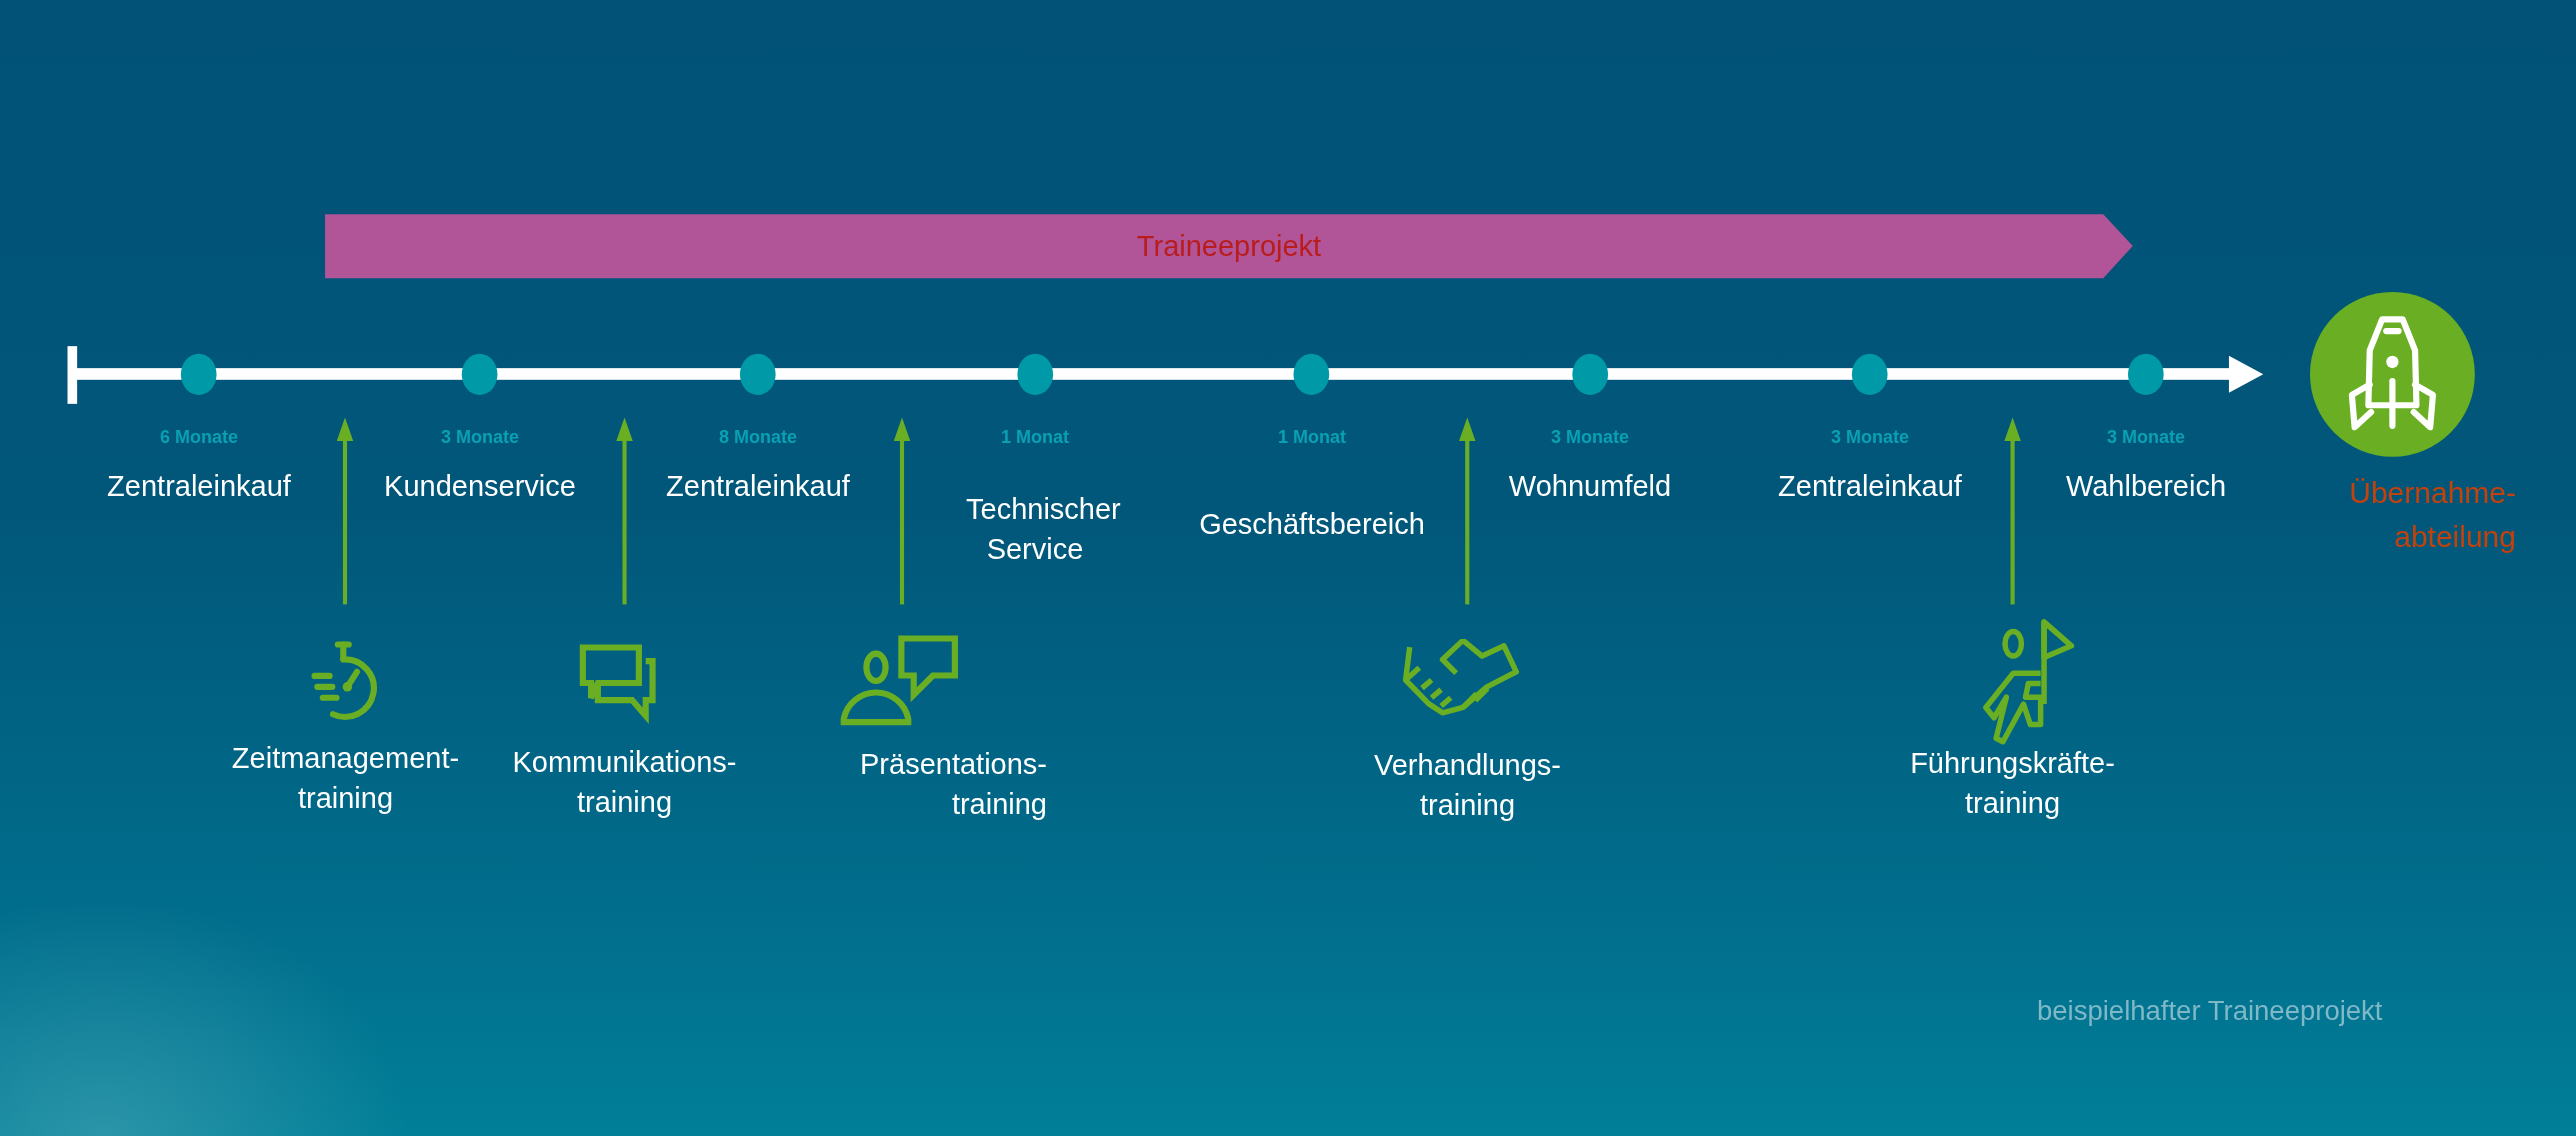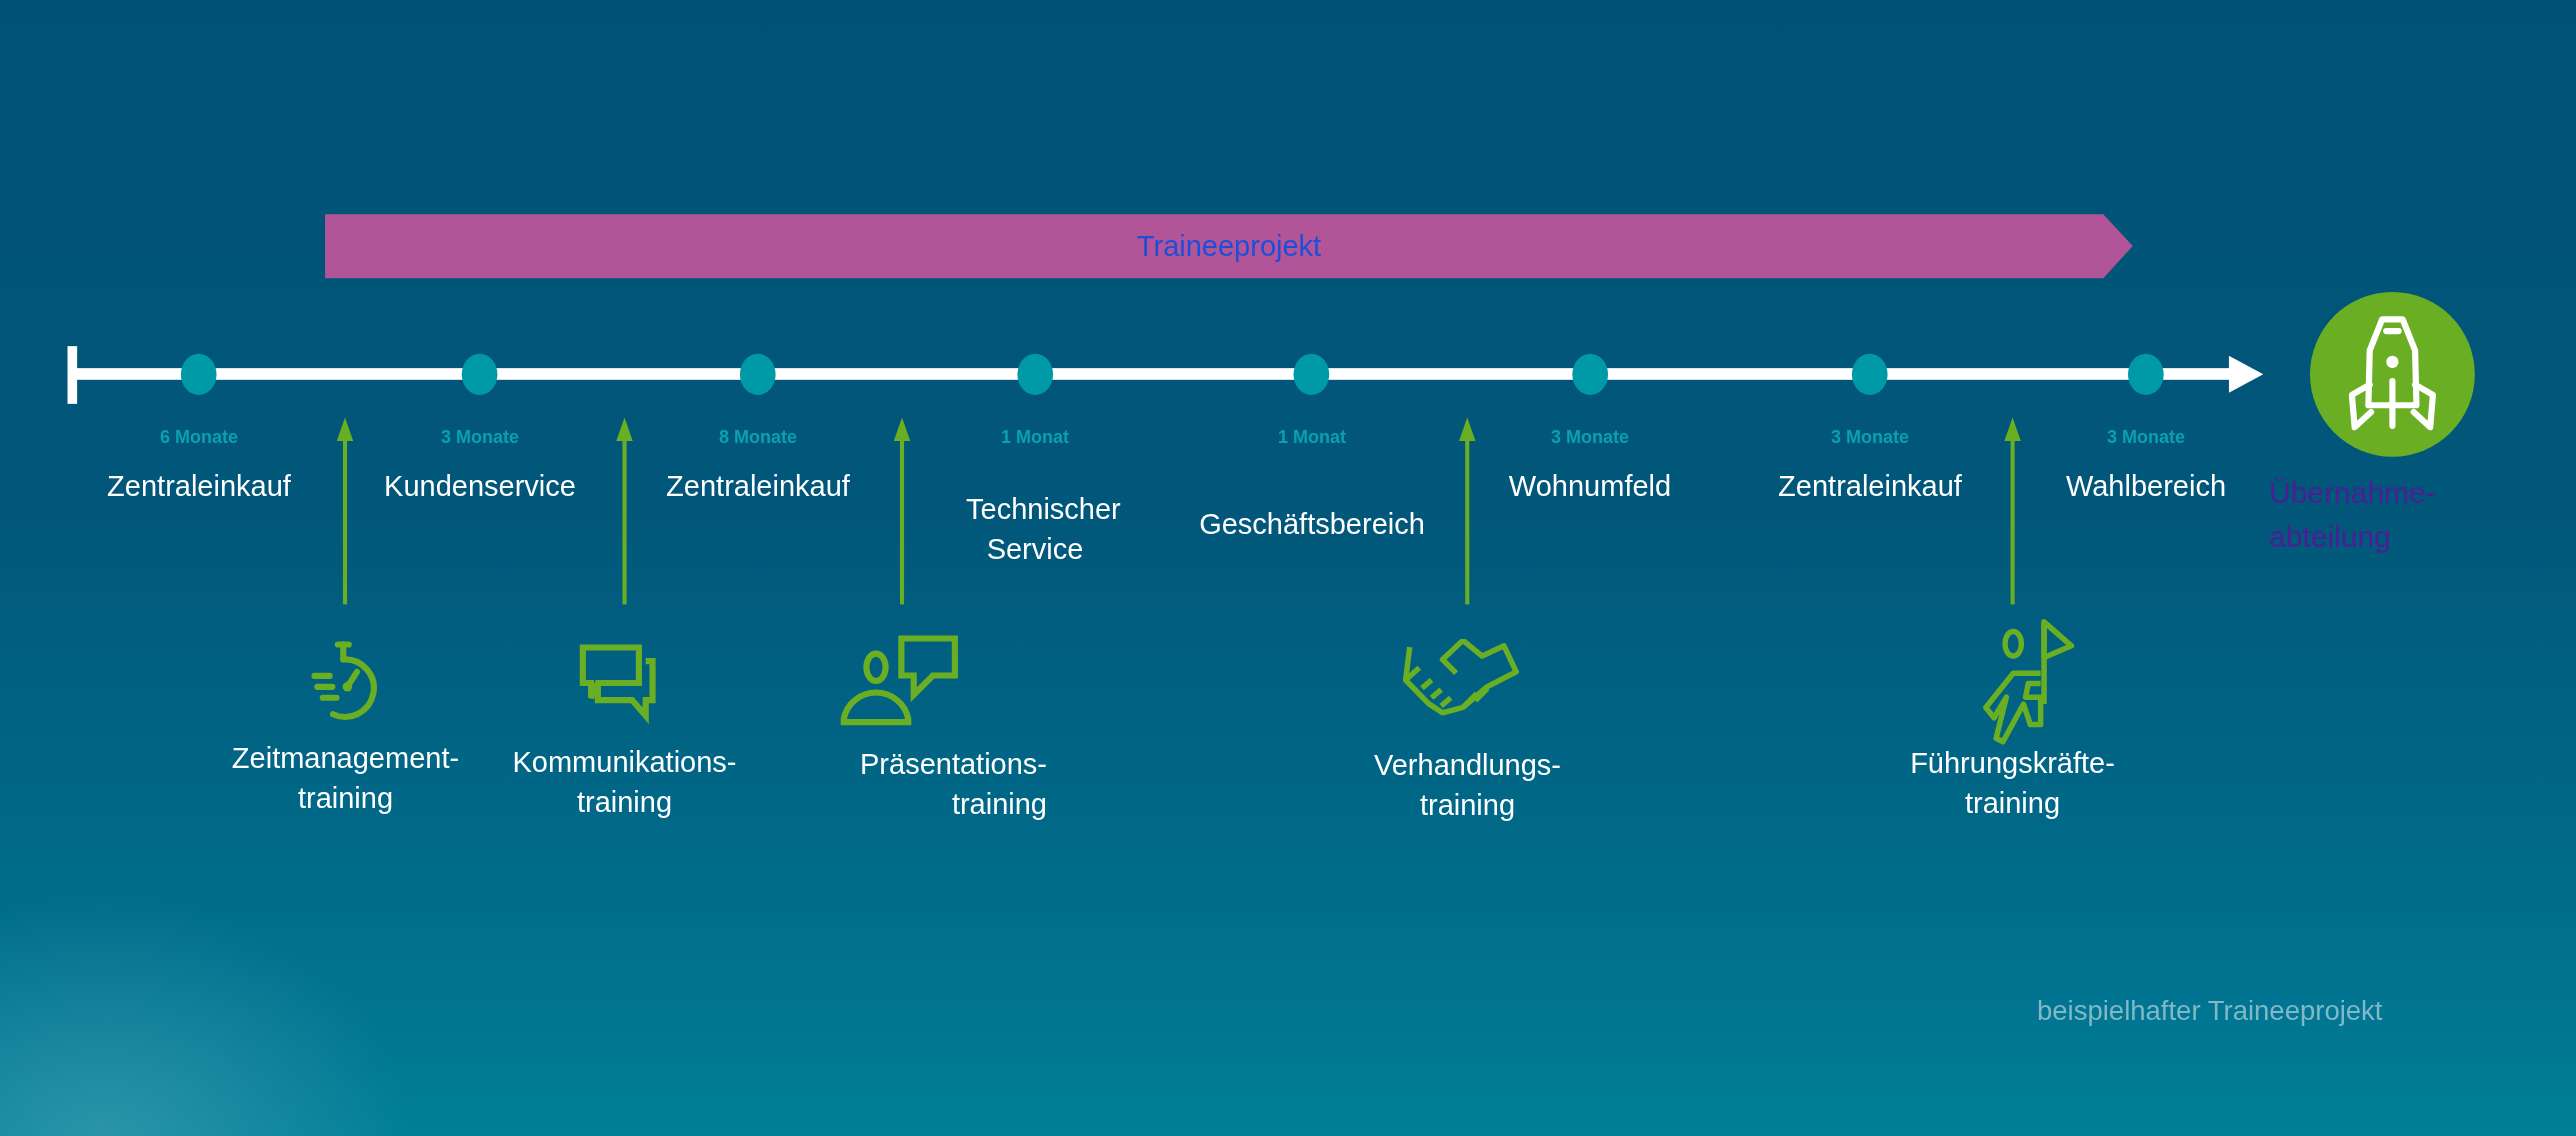--- a/index.html
+++ b/index.html
@@ -3,25 +3,25 @@
 <meta charset="utf-8">
 <style>
   html,body{margin:0;padding:0;}
   body{width:2576px;height:1136px;overflow:hidden;position:relative;
     font-family:"Liberation Sans","DejaVu Sans",sans-serif;
     background:linear-gradient(180deg,#015276 0%,#01577a 45%,#016d8c 80%,#017f98 100%);}
   .glow{position:absolute;left:-206px;bottom:-240px;width:618px;height:481px;border-radius:50%;
     background:radial-gradient(ellipse at center,rgba(120,190,200,0.35) 0%,rgba(1,110,140,0) 70%);}
   svg.main{position:absolute;left:0;top:0;}
   .banner-label{position:absolute;left:325px;top:214px;width:1808px;height:64px;
-    display:flex;align-items:center;justify-content:center;color:#1d4ed8;font-size:29px;}
+    display:flex;align-items:center;justify-content:center;color:#b91c1c;font-size:29px;}
   .dur{position:absolute;width:234px;text-align:center;color:#0aa0b3;font-size:18px;top:427px;font-weight:bold;}
   .dept{position:absolute;width:234px;text-align:center;color:#fff;font-size:29px;top:466px;line-height:40px;}
   .train{position:absolute;width:289px;text-align:center;color:#fff;font-size:29px;line-height:40px;}
-  .final{position:absolute;width:247px;text-align:left;color:#4c1d95;font-size:30px;line-height:44px;top:471px;left:2269px;}
+  .final{position:absolute;width:247px;text-align:right;color:#c2410c;font-size:30px;line-height:44px;top:471px;left:2269px;}
   .footnote{position:absolute;left:2037px;top:995px;color:#7fb8c6;font-size:27.5px;}
   .icon{position:absolute;}
 </style>
 </head>
 <body>
 
 <div class="glow"></div>
 
 <svg class="main" width="2576" height="1136" viewBox="0 0 3750 1654">
 

